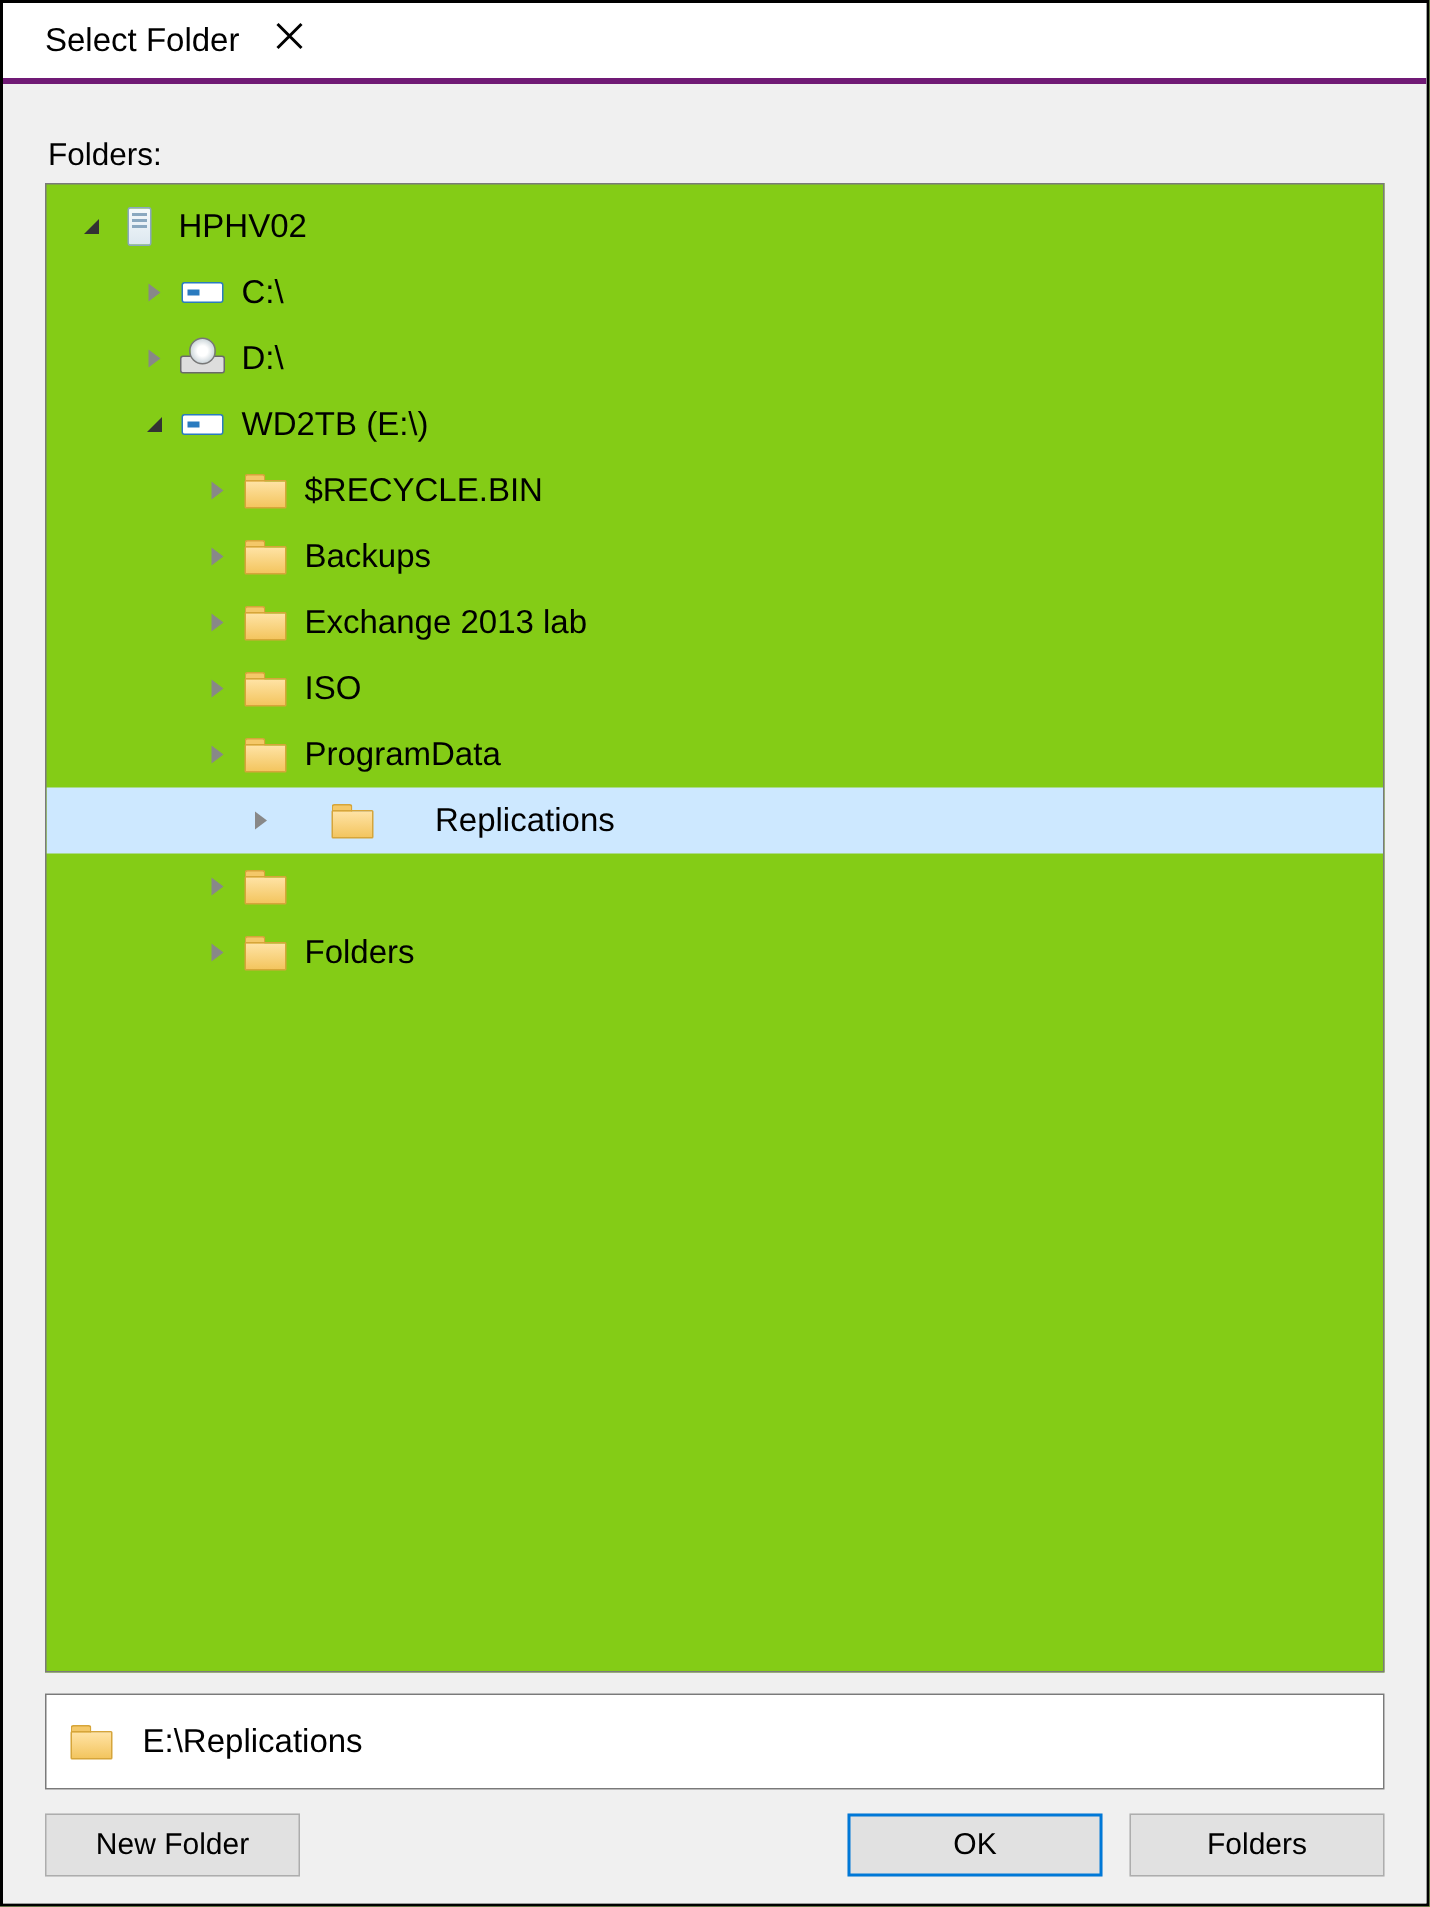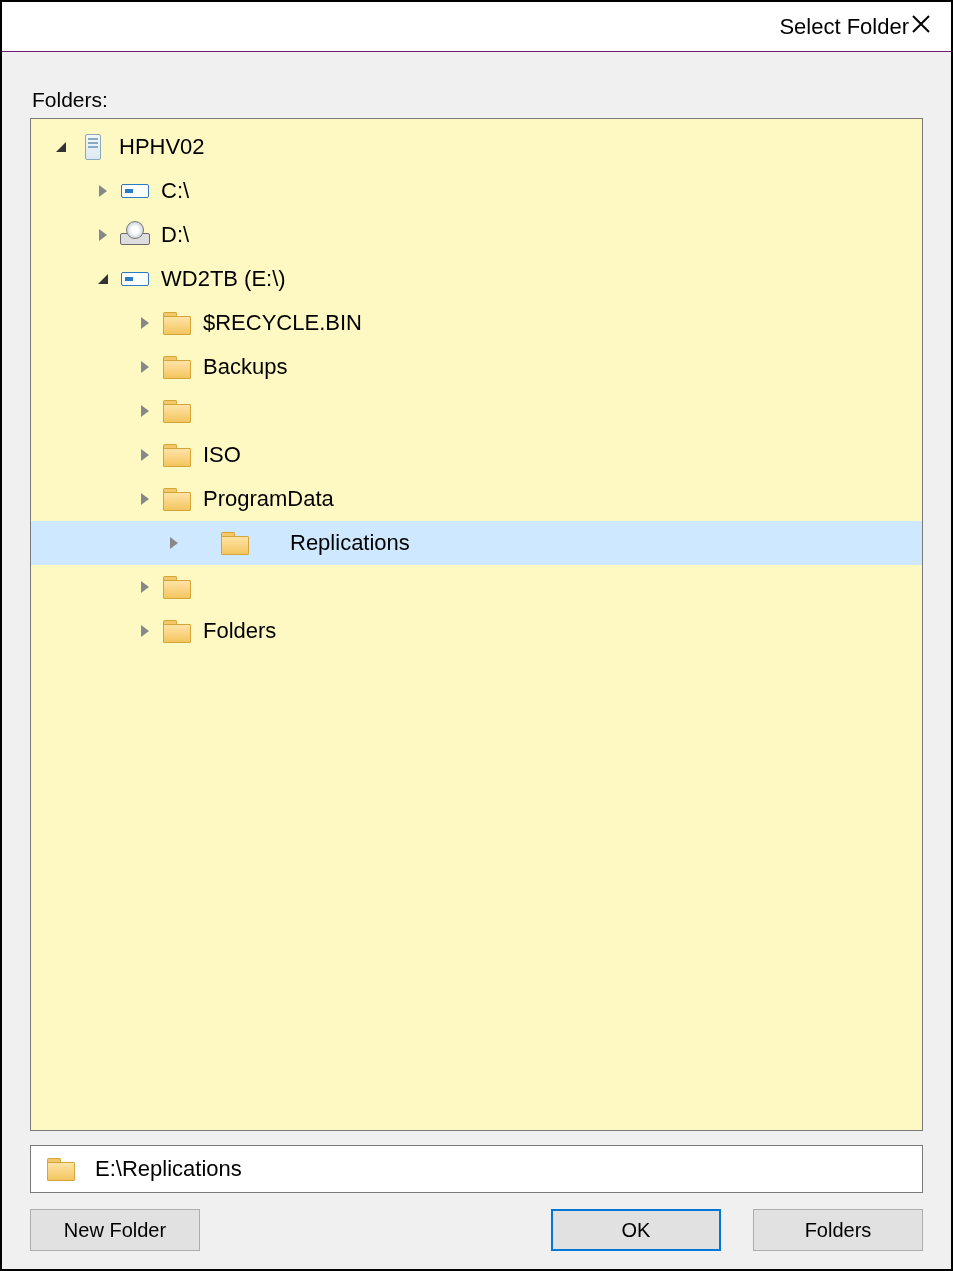--- a/index.html
+++ b/index.html
@@ -9,38 +9,39 @@
       background: #fff;
       width: 953px;
       height: 1271px;
       border: 2px solid #000;
       display: flex;
       flex-direction: column;
     }
     .titlebar {
       display: flex;
       align-items: center;
-      justify-content: flex-end;
+      justify-content: flex-start;
       padding: 10px 18px 10px 28px;
-      border-bottom: 1px solid #701a75;
+      border-bottom: 4px solid #701a75;
       background: #fff;
+      gap: 21px;
     }
     .titlebar-text { font-size: 22px; }
     .close-x svg { width: 24px; height: 24px; }
     .content {
       flex: 1;
       display: flex;
       flex-direction: column;
       padding: 30px 28px 18px 28px;
       background: #f0f0f0;
     }
     .label { font-size: 21px; margin: 6px 0 6px 2px; }
     .tree {
       flex: 1;
-      background: #fef9c3;
+      background: #84cc16;
       border: 1px solid #7a7a7a;
       padding: 6px 0;
       overflow: auto;
     }
     .row {
       display: flex;
       align-items: center;
       height: 44px;
       font-size: 22px;
       white-space: nowrap;
@@ -74,30 +75,30 @@
       border-bottom: 10px solid #333;
     }
     
     .pathbar {
       margin-top: 14px;
       background: #fff;
       border: 1px solid #7a7a7a;
       display: flex;
       align-items: center;
       padding: 6px 10px;
-      height: 48px;
+      height: 64px;
       text-align: center;
     }
     .pathbar .icon-slot { width: 40px; }
     .path-text { font-size: 22px; margin-left: 6px; }
     
     .buttons {
       display: flex;
       margin-top: 16px;
-      gap: 32px;
+      gap: 18px;
     }
     .spacer { flex: 1; }
     .btn {
       min-width: 170px;
       height: 42px;
       background: #e1e1e1;
       border: 1px solid #adadad;
       font-size: 20px;
       display: inline-flex;
       justify-content: center;
@@ -256,20 +257,21 @@
         <span class="row-label">Backups</span>
       </div>
       <div class="row">
         <span class="indent" style="width: 100px;"></span>
         <span class="expander">
           <span class="tri-right"></span>
         </span>
         <span class="icon-slot">
           <span class="folder"></span>
         </span>
+        <span class="row-label">Exchange 2013 lab</span>
       </div>
       <div class="row">
         <span class="indent" style="width: 100px;"></span>
         <span class="expander">
           <span class="tri-right"></span>
         </span>
         <span class="icon-slot">
           <span class="folder"></span>
         </span>
         <span class="row-label">ISO</span>

